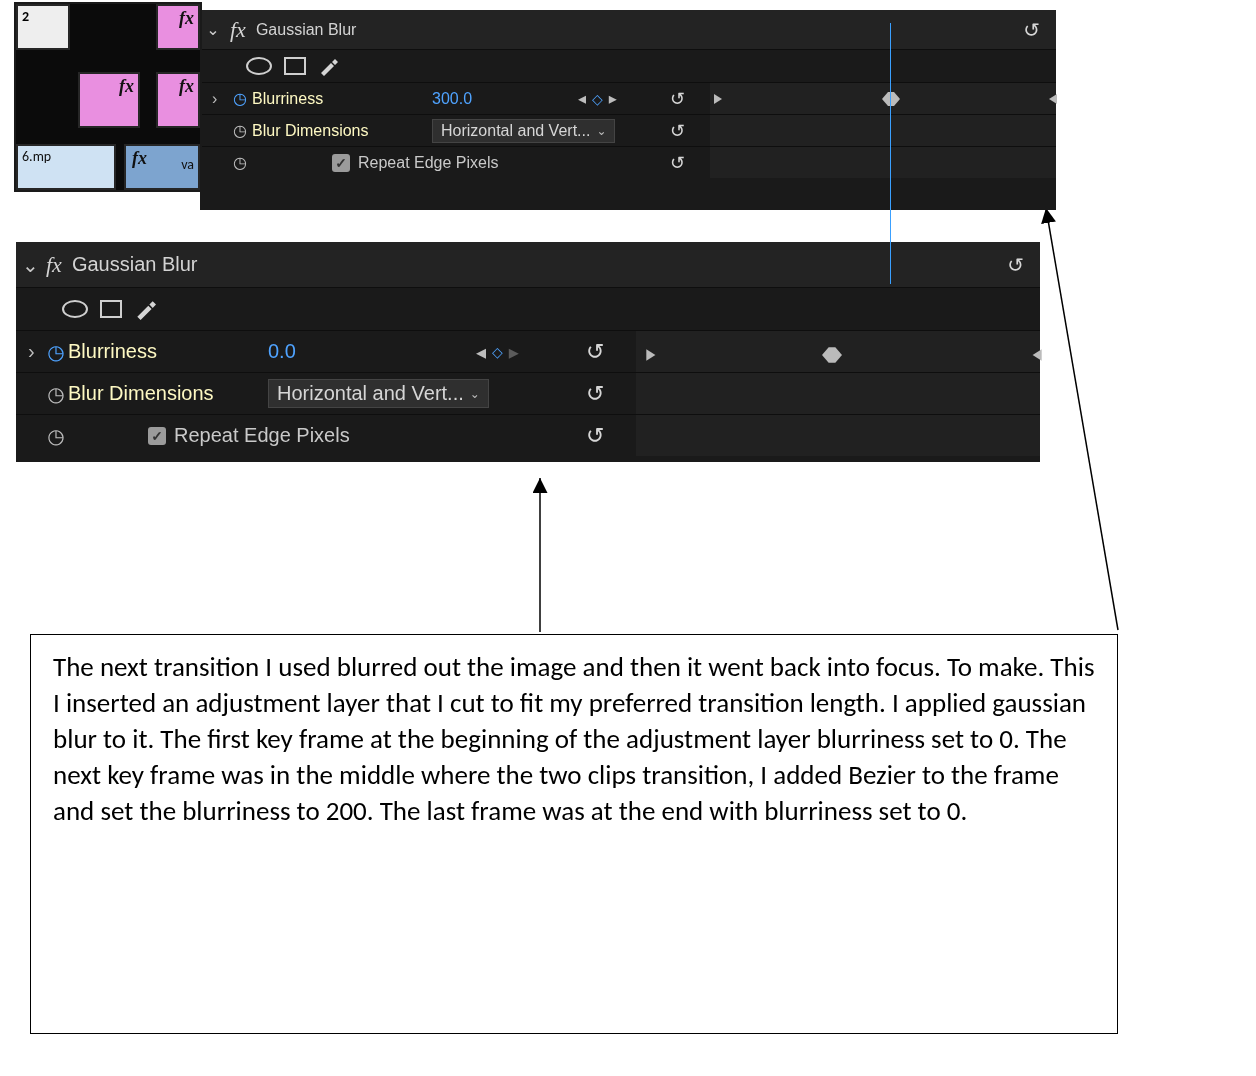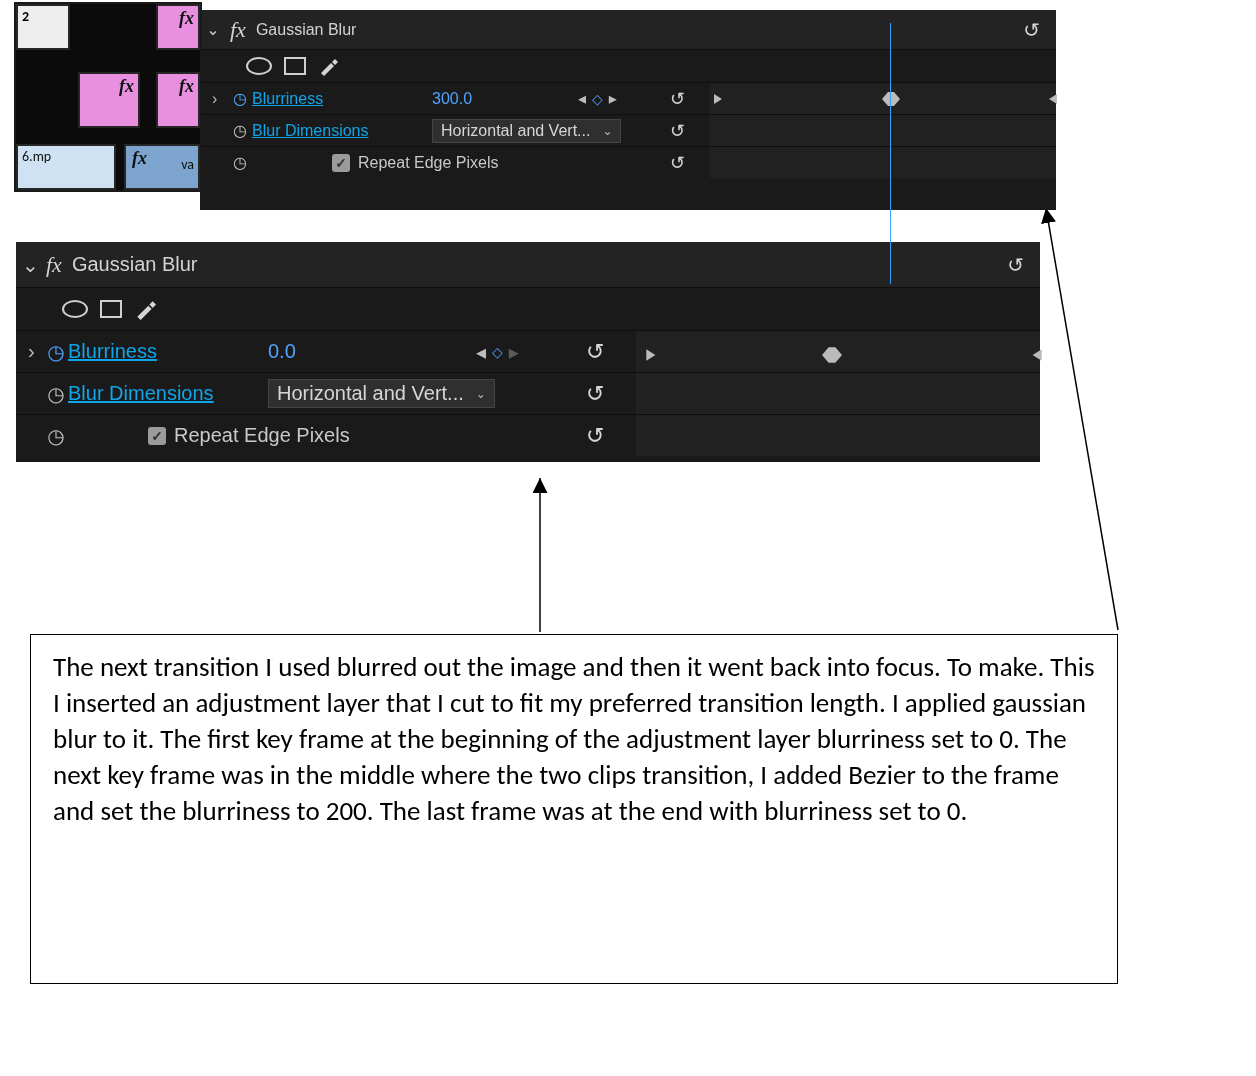--- a/index.html
+++ b/index.html
@@ -114,30 +114,30 @@
     display: flex;
     align-items: center;
     height: 32px;
     padding-left: 12px;
     border-top: 1px solid #0e0e0e;
     position: relative;
   }
   .prop-row > .r-chevron { width: 16px; color: #bdbdbd; }
   .stopwatch { color: #4fa3ff; width: 24px; text-align: center; }
   .stopwatch.grey { color: #bdbdbd; }
-  .prop-name { width: 180px; color: #0ea5e9; text-decoration: underline; }
+  .prop-name { width: 180px; color: #fef9c3; }
   .prop-value { width: 110px; color: #4fa3ff; cursor: ew-resize; }
   .dropdown {
     display: flex;
     align-items: center;
     background: #2f2f2f;
     border: 1px solid #444;
     padding: 2px 8px;
     color: #d6d6d6;
-    gap: 12px;
+    gap: 6px;
   }
   .dd-arrow { font-size: 12px; color: #bbb; }
 
   .kf-nav {
     position: absolute;
     left: 378px;
     display: flex;
     gap: 6px;
     align-items: center;
     color: #bdbdbd;
@@ -218,21 +218,21 @@
     overflow: visible;
     pointer-events: none;
   }
 
   
   .textbox {
     position: absolute;
     left: 30px;
     top: 634px;
     width: 1088px;
-    height: 350px;
+    height: 400px;
     border: 1.5px solid #000;
     padding: 14px 22px;
     font-size: 27px;
     line-height: 1.33;
     color: #000;
     background: #fff;
   }
 </style>
 </head>
 <body>

